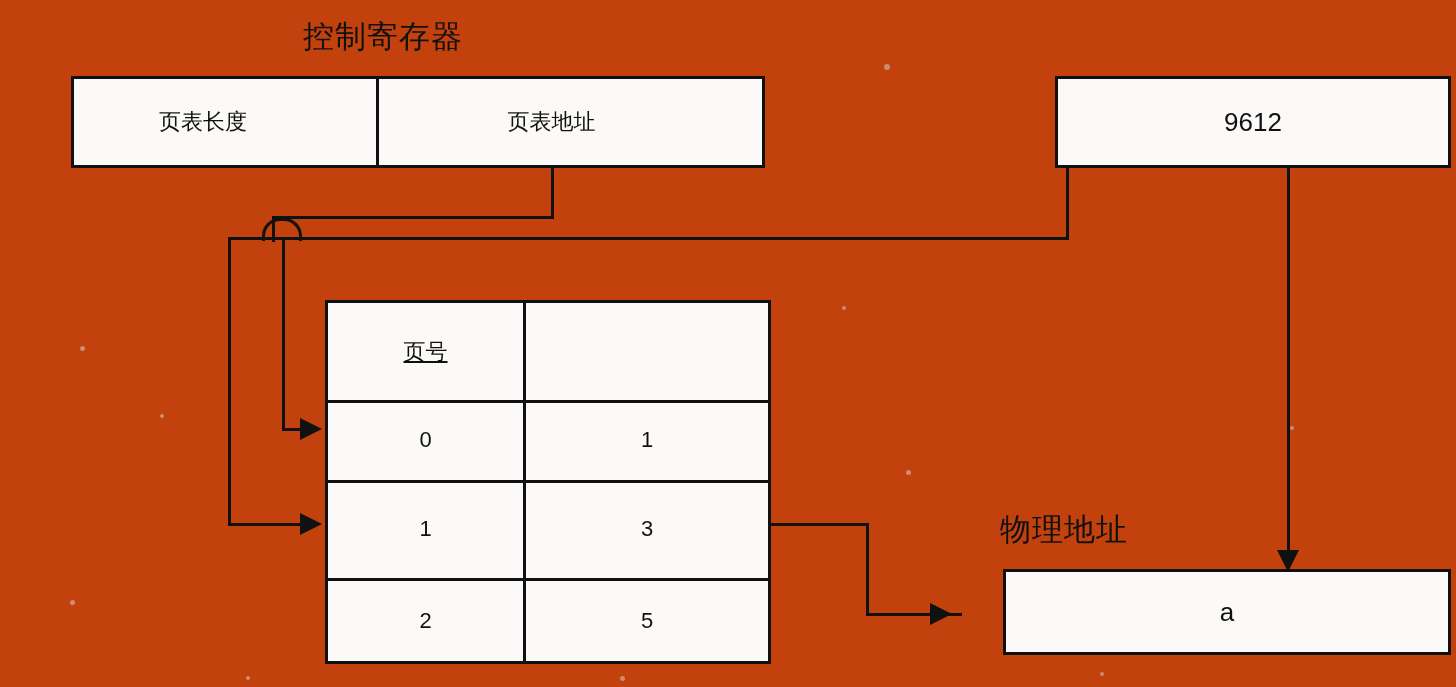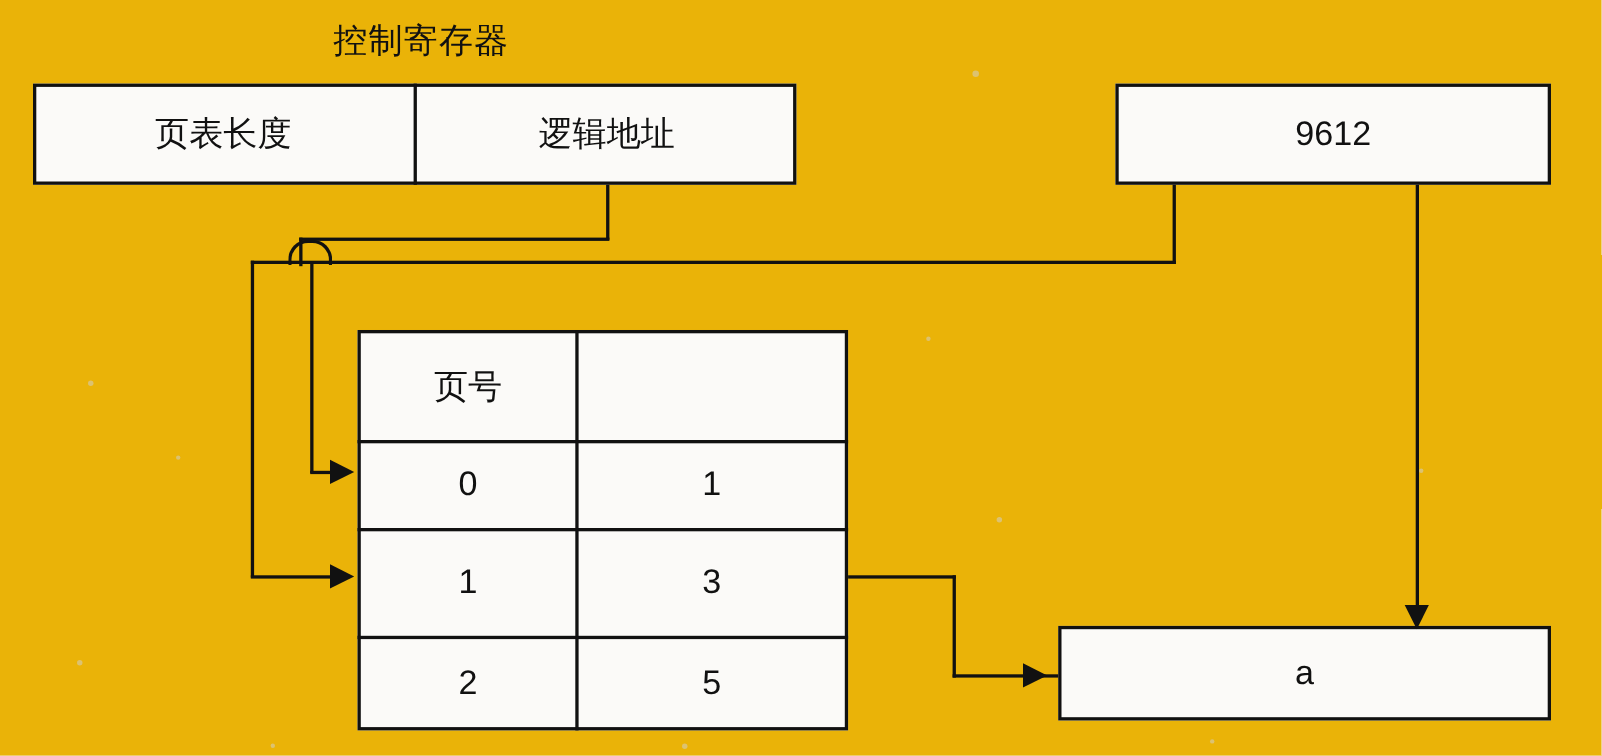--- a/index.html
+++ b/index.html
@@ -4,21 +4,21 @@
 <style>
   html, body {
     margin: 0;
     padding: 0;
     background: #f2f1ee;
   }
   #canvas {
     position: relative;
     width: 1456px;
     height: 687px;
-    background: #eab308;
+    background: #c2410c;
     overflow: hidden;
     font-family: "Liberation Sans", sans-serif;
     color: #111;
   }
   
   .speck {
     position: absolute;
     background: #cfcdc8;
     border-radius: 50%;
     opacity: .55;
@@ -33,30 +33,31 @@
   }
 
   .box {
     position: absolute;
     border: 3px solid #111;
     background: #fbfaf8;
     box-sizing: border-box;
     display: flex;
     align-items: center;
     justify-content: center;
-    font-size: 31px;
+    font-size: 26px;
+    margin-left: 41px;
   }
 
   .cell {
     position: absolute;
     box-sizing: border-box;
     display: flex;
     align-items: center;
     justify-content: center;
-    font-size: 31px;
+    font-size: 22px;
     color: #111;
   }
 
   
   #ctrl-reg {
     left: 30px;
     top: 76px;
     width: 694px;
     height: 92px;
   }
@@ -163,41 +164,42 @@
   <div class="speck" style="left:70px;top:600px;width:5px;height:5px;"></div>
   <div class="speck" style="left:620px;top:676px;width:5px;height:5px;"></div>
   <div class="speck" style="left:1100px;top:672px;width:4px;height:4px;"></div>
   <div class="speck" style="left:246px;top:676px;width:4px;height:4px;"></div>
 
   <div class="label" style="left:303px;top:16px;">控制寄存器</div>
 
   <div class="box" id="ctrl-reg"></div>
   <div id="ctrl-divider"></div>
   <div class="cell" id="ctrl-left">页表长度</div>
-  <div class="cell" id="ctrl-right">逻辑地址</div>
+  <div class="cell" id="ctrl-right">页表地址</div>
 
   <div class="box" id="logical-box">9612</div>
 
   <div id="page-table"></div>
   <div class="pt-hline" style="top:400px;"></div>
   <div class="pt-hline" style="top:480px;"></div>
   <div class="pt-hline" style="top:578px;"></div>
   <div class="pt-vline"></div>
 
-  <div class="cell" style="left:328px;top:303px;width:195px;height:97px;">页号</div>
+  <div class="cell" style="left:328px;top:303px;width:195px;height:97px;text-decoration:underline;">页号</div>
 
   <div class="cell" style="left:328px;top:400px;width:195px;height:80px;">0</div>
   <div class="cell" style="left:526px;top:400px;width:242px;height:80px;">1</div>
 
   <div class="cell" style="left:328px;top:480px;width:195px;height:98px;">1</div>
   <div class="cell" style="left:526px;top:480px;width:242px;height:98px;">3</div>
 
   <div class="cell" style="left:328px;top:578px;width:195px;height:86px;">2</div>
   <div class="cell" style="left:526px;top:578px;width:242px;height:86px;">5</div>
 
+  <div class="label" style="left:1000px;top:509px;">物理地址</div>
   <div class="box" id="physical-box">a</div>
 
   <div class="v-line" style="left:551px;top:168px;height:50px;"></div>
   <div class="h-line" style="left:272px;top:216px;width:282px;"></div>
   <div class="v-line" style="left:272px;top:216px;height:26px;"></div>
   <div class="v-line" style="left:282px;top:238px;height:192px;"></div>
   <div class="h-line" style="left:282px;top:428px;width:20px;"></div>
   <div class="arrow-right" style="left:300px;top:418px;"></div>
 
   <div class="v-line" style="left:1066px;top:168px;height:72px;"></div>

